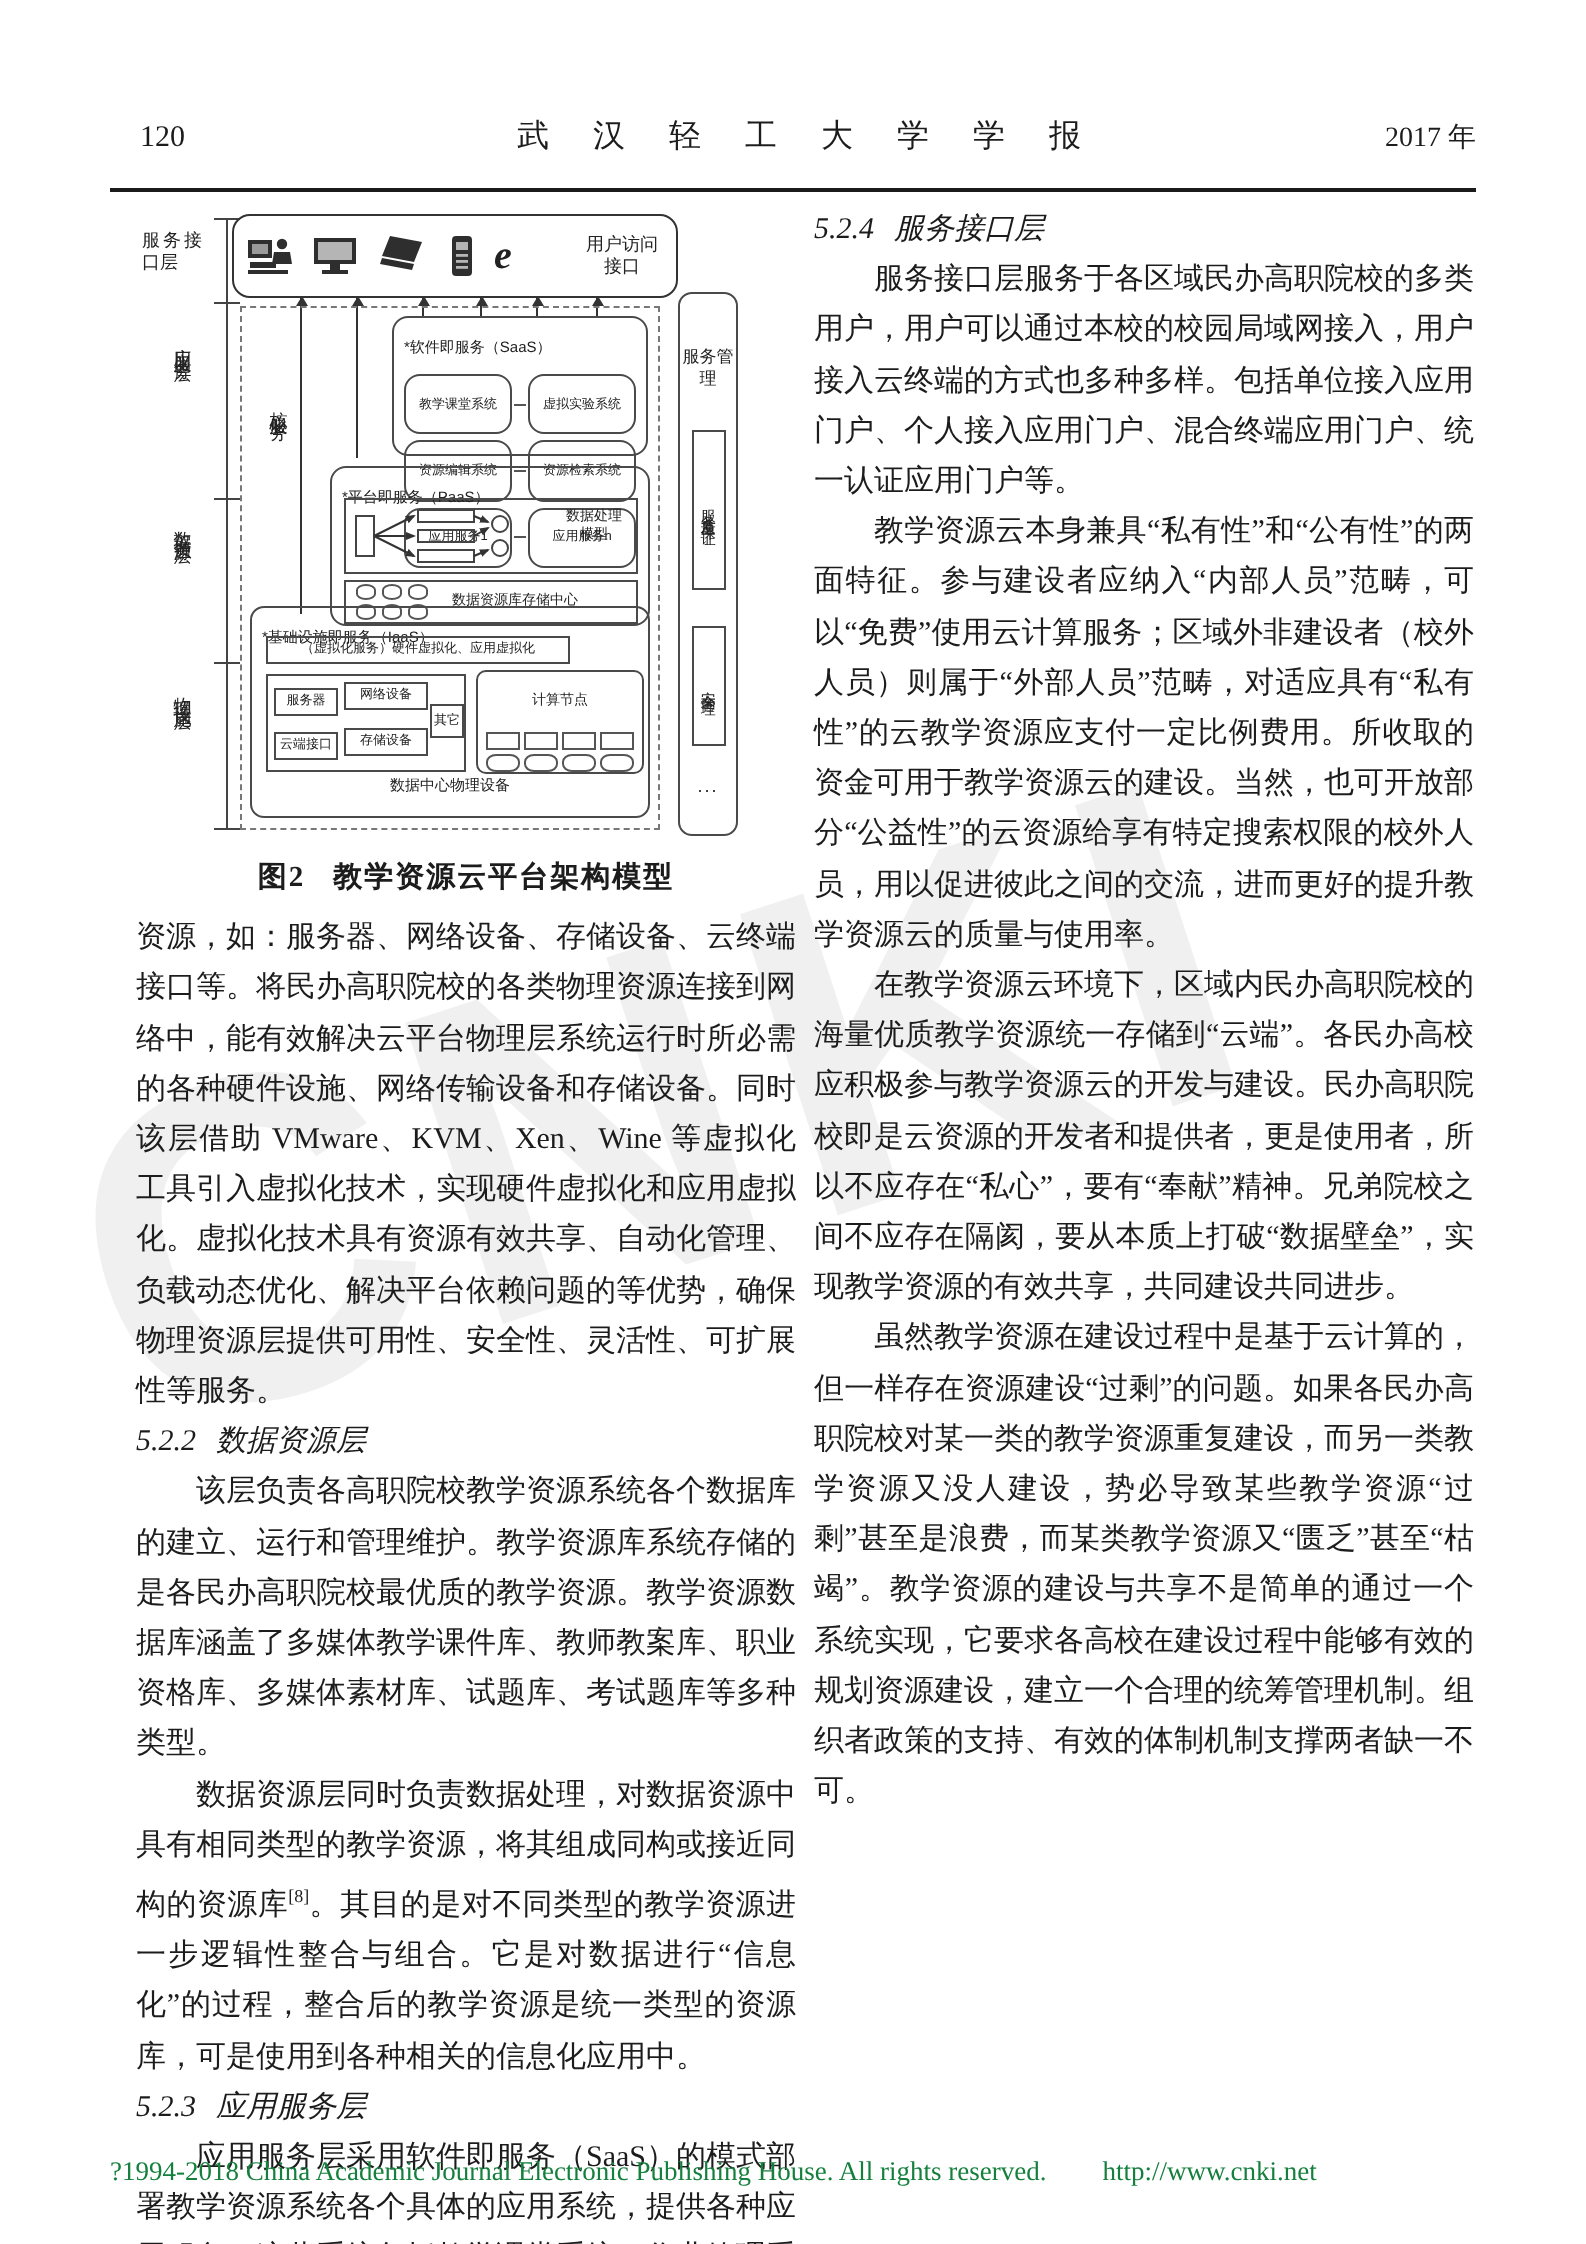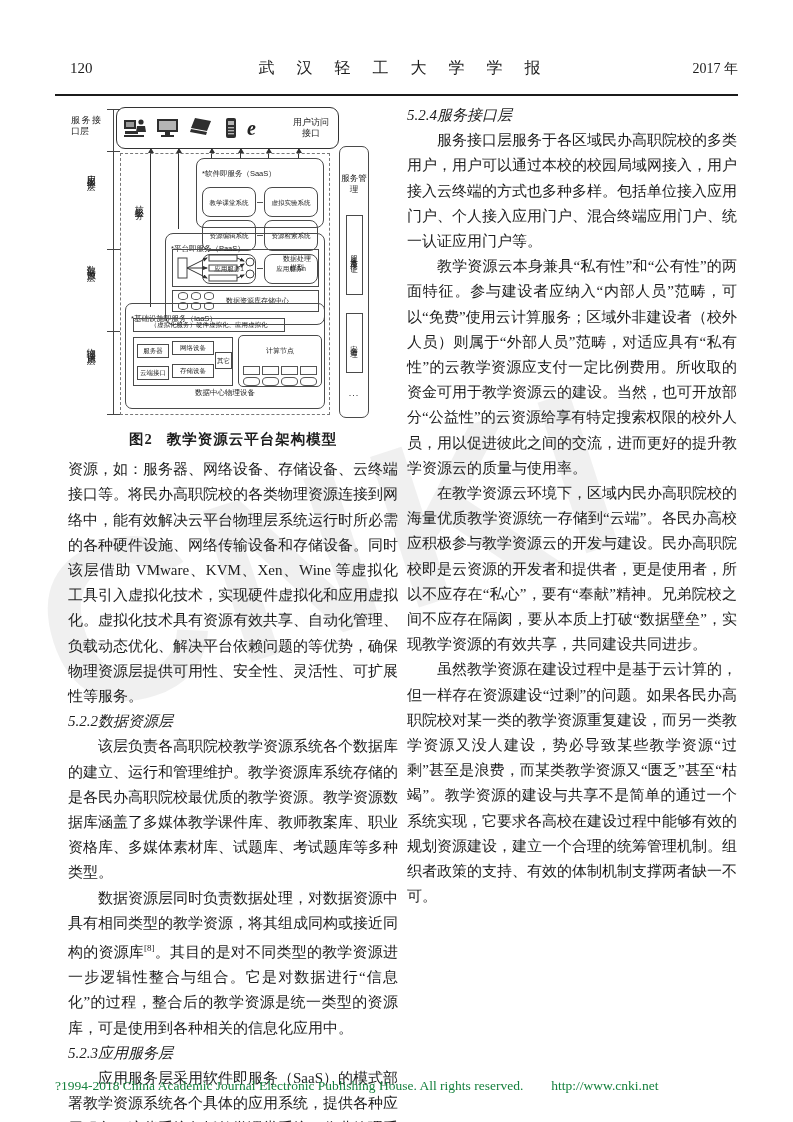--- a/index.html
+++ b/index.html
@@ -19,21 +19,21 @@
              transform:rotate(-18deg);letter-spacing:10px;pointer-events:none;}
 
   
   .col{position:absolute;top:103px;width:330px;font-size:15px;line-height:25.2px;text-align:justify;}
   .col-left{left:68px;}
   .col-right{left:407px;}
   .col p{margin:0;}
   .indent{text-indent:2em;}
   sup{font-size:9px;}
   .sub-heading{font-style:italic;margin:0;}
-  .sub-heading .num{margin-right:0;font-family:"Liberation Serif",serif;}
+  .sub-heading .num{margin-right:10px;font-family:"Liberation Serif",serif;}
   .sec-heading{font-weight:bold;margin:0;font-family:"Liberation Sans","Liberation Serif",sans-serif;}
   .sec-heading .num{margin-right:10px;}
 
   
   .fig-caption{text-align:center;font-weight:bold;font-size:14.5px;margin:6px 0 5px 0;letter-spacing:1px;}
   .fig-caption .cap-label{margin-right:14px;}
 
   
   .diagram{position:relative;width:302px;height:318px;margin-left:0;
            font-family:"Liberation Sans","DejaVu Sans",sans-serif;color:#222;}
@@ -66,21 +66,21 @@
 
   
   .saas{position:absolute;left:128px;top:55px;width:128px;height:70px;}
   .inner-title{font-size:7.5px;margin:2px 0 1px 5px;white-space:nowrap;}
   .pill-grid{display:grid;grid-template-columns:1fr 8px 1fr;row-gap:3px;column-gap:0;padding:0 5px;align-items:center;}
   .pill{border:1px solid #4a4a4a;border-radius:8px;font-size:6.5px;text-align:center;
         padding:1.5px 1px;white-space:nowrap;overflow:hidden;}
   .dash-conn{border-top:1px dashed #555;width:6px;margin:0 auto;}
 
   
-  .paas{position:absolute;left:97px;top:130px;width:160px;height:92px;}
+  .paas{position:absolute;left:97px;top:130px;width:160px;height:80px;}
   .proc-box{position:absolute;left:6px;top:15px;width:147px;height:38px;border:1px solid #4a4a4a;box-sizing:border-box;}
   .proc-label{position:absolute;right:4px;top:4px;width:34px;font-size:7px;line-height:9px;text-align:center;}
   .store-box{position:absolute;left:6px;top:56px;width:147px;height:22px;border:1px solid #4a4a4a;
              box-sizing:border-box;display:flex;align-items:center;}
   .cyl-grid{display:grid;grid-template-columns:repeat(3,12px);grid-template-rows:repeat(2,9px);gap:1px;margin-left:5px;}
   .cyl{width:10px;height:8px;border:1px solid #555;border-radius:50%/38%;box-sizing:border-box;}
   .store-label{font-size:7px;margin-left:10px;white-space:nowrap;}
 
   
   .iaas{position:absolute;left:57px;top:200px;width:200px;height:106px;border-radius:7px;}

